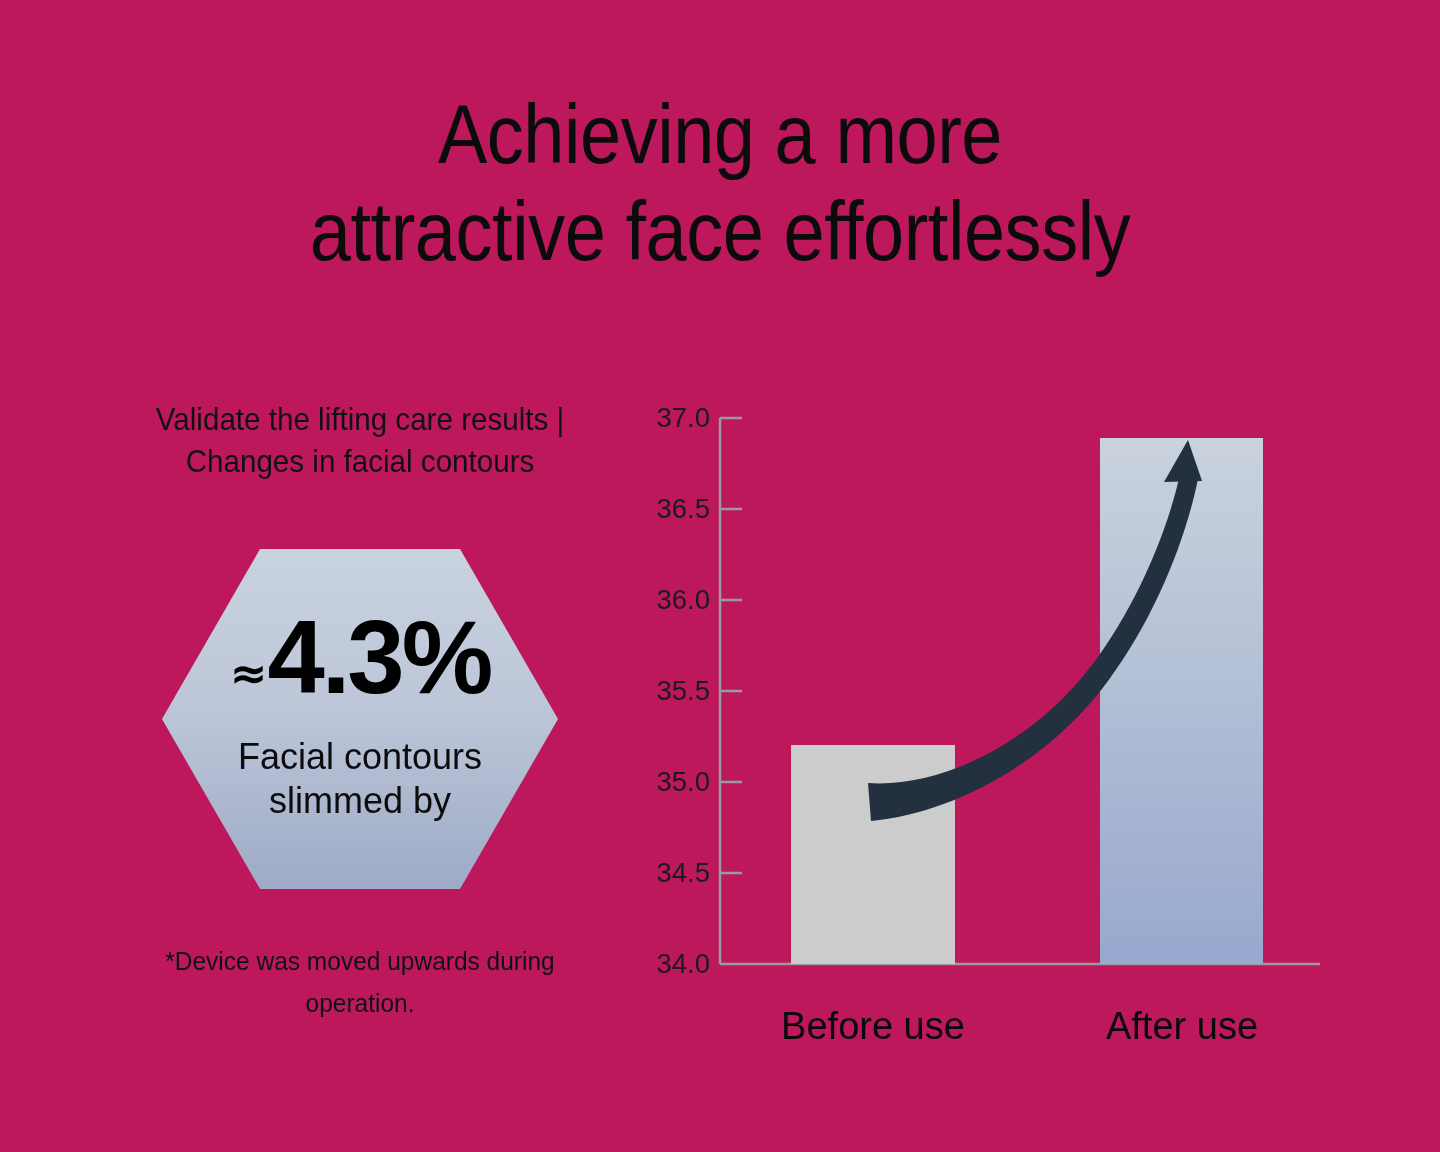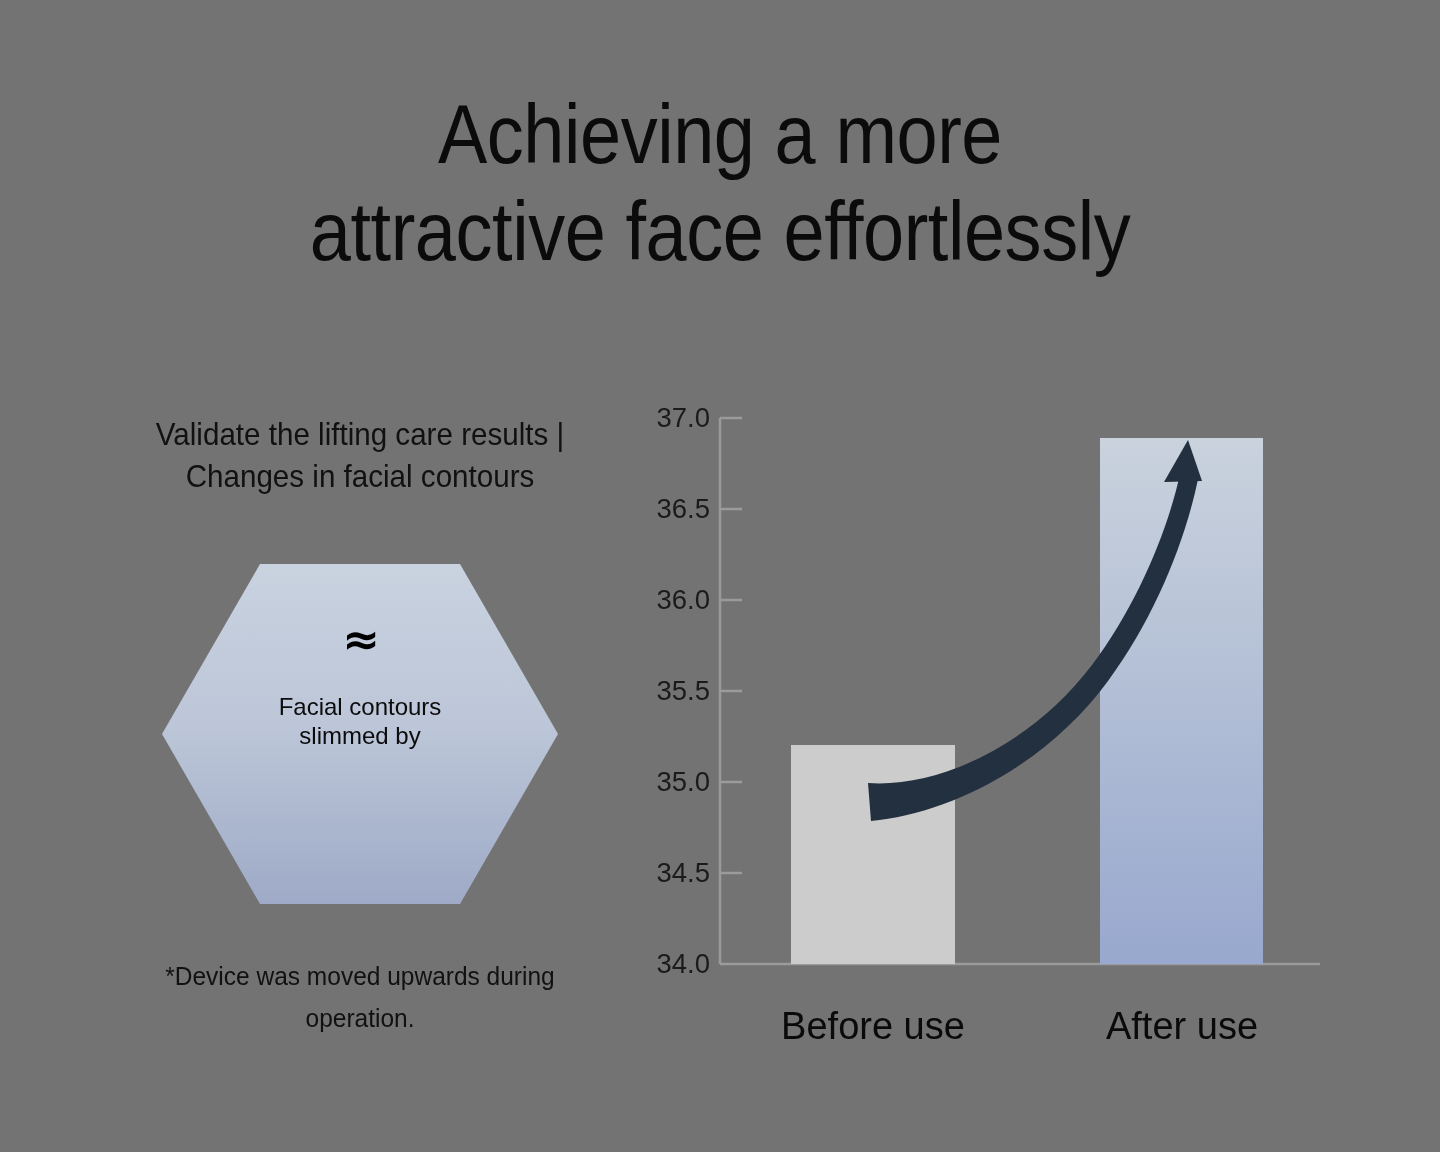--- a/index.html
+++ b/index.html
@@ -13,21 +13,21 @@
     width: 1440px;
     height: 1152px;
     font-family: "DejaVu Sans", "Liberation Sans", sans-serif;
     color: #000000;
     overflow: hidden;
     position: relative;
   }
   .stage {
     position: absolute;
     inset: 0;
-    background: #737373;
+    background: #be185d;
   }
 
   
   .headline {
     position: absolute;
     top: 86px;
     left: 0;
     width: 1440px;
     text-align: center;
     font-family: "Liberation Sans", sans-serif;
@@ -38,21 +38,21 @@
     color: #0b0b0b;
     transform: scaleX(0.88);
     transform-origin: 50% 0%;
     white-space: pre-line;
   }
 
   
   .left-panel {
     position: absolute;
     left: 36px;
-    top: 413px;
+    top: 398px;
     width: 648px;
     text-align: center;
   }
   .subhead {
     font-family: "Liberation Sans", sans-serif;
     font-size: 30.5px;
     line-height: 1.38;
     color: #111111;
     white-space: pre-line;
     transform: scaleX(0.97);
@@ -93,21 +93,21 @@
   .pct {
     font-family: "Liberation Sans", sans-serif;
     font-weight: 700;
     font-size: 103px;
     line-height: 1;
     letter-spacing: -3px;
   }
   .hex-caption {
     margin-top: 26px;
     font-family: "Liberation Sans", sans-serif;
-    font-size: 24px;
+    font-size: 36px;
     line-height: 1.21;
     text-align: center;
     white-space: pre-line;
     color: #0c0c0c;
   }
 
   .footnote {
     margin-top: 46px;
     font-family: "Liberation Sans", sans-serif;
     font-size: 25px;
@@ -157,20 +157,21 @@
             <stop offset="0%" stop-color="#c9d2df"></stop>
             <stop offset="48%" stop-color="#bcc6d8"></stop>
             <stop offset="100%" stop-color="#9eaac7"></stop>
           </linearGradient>
         </defs>
         <polygon points="100,5 300,5 398,175 300,345 100,345 2,175" fill="url(#hexGrad)"></polygon>
       </svg>
       <div class="hex-text">
         <div class="big-row">
           <span class="approx">≈</span>
+          <span class="pct">4.3%</span>
         </div>
         <div class="hex-caption">Facial contours
 slimmed by</div>
       </div>
     </div>
 
     <div class="footnote">*Device was moved upwards during
 operation.</div>
   </div>
 

